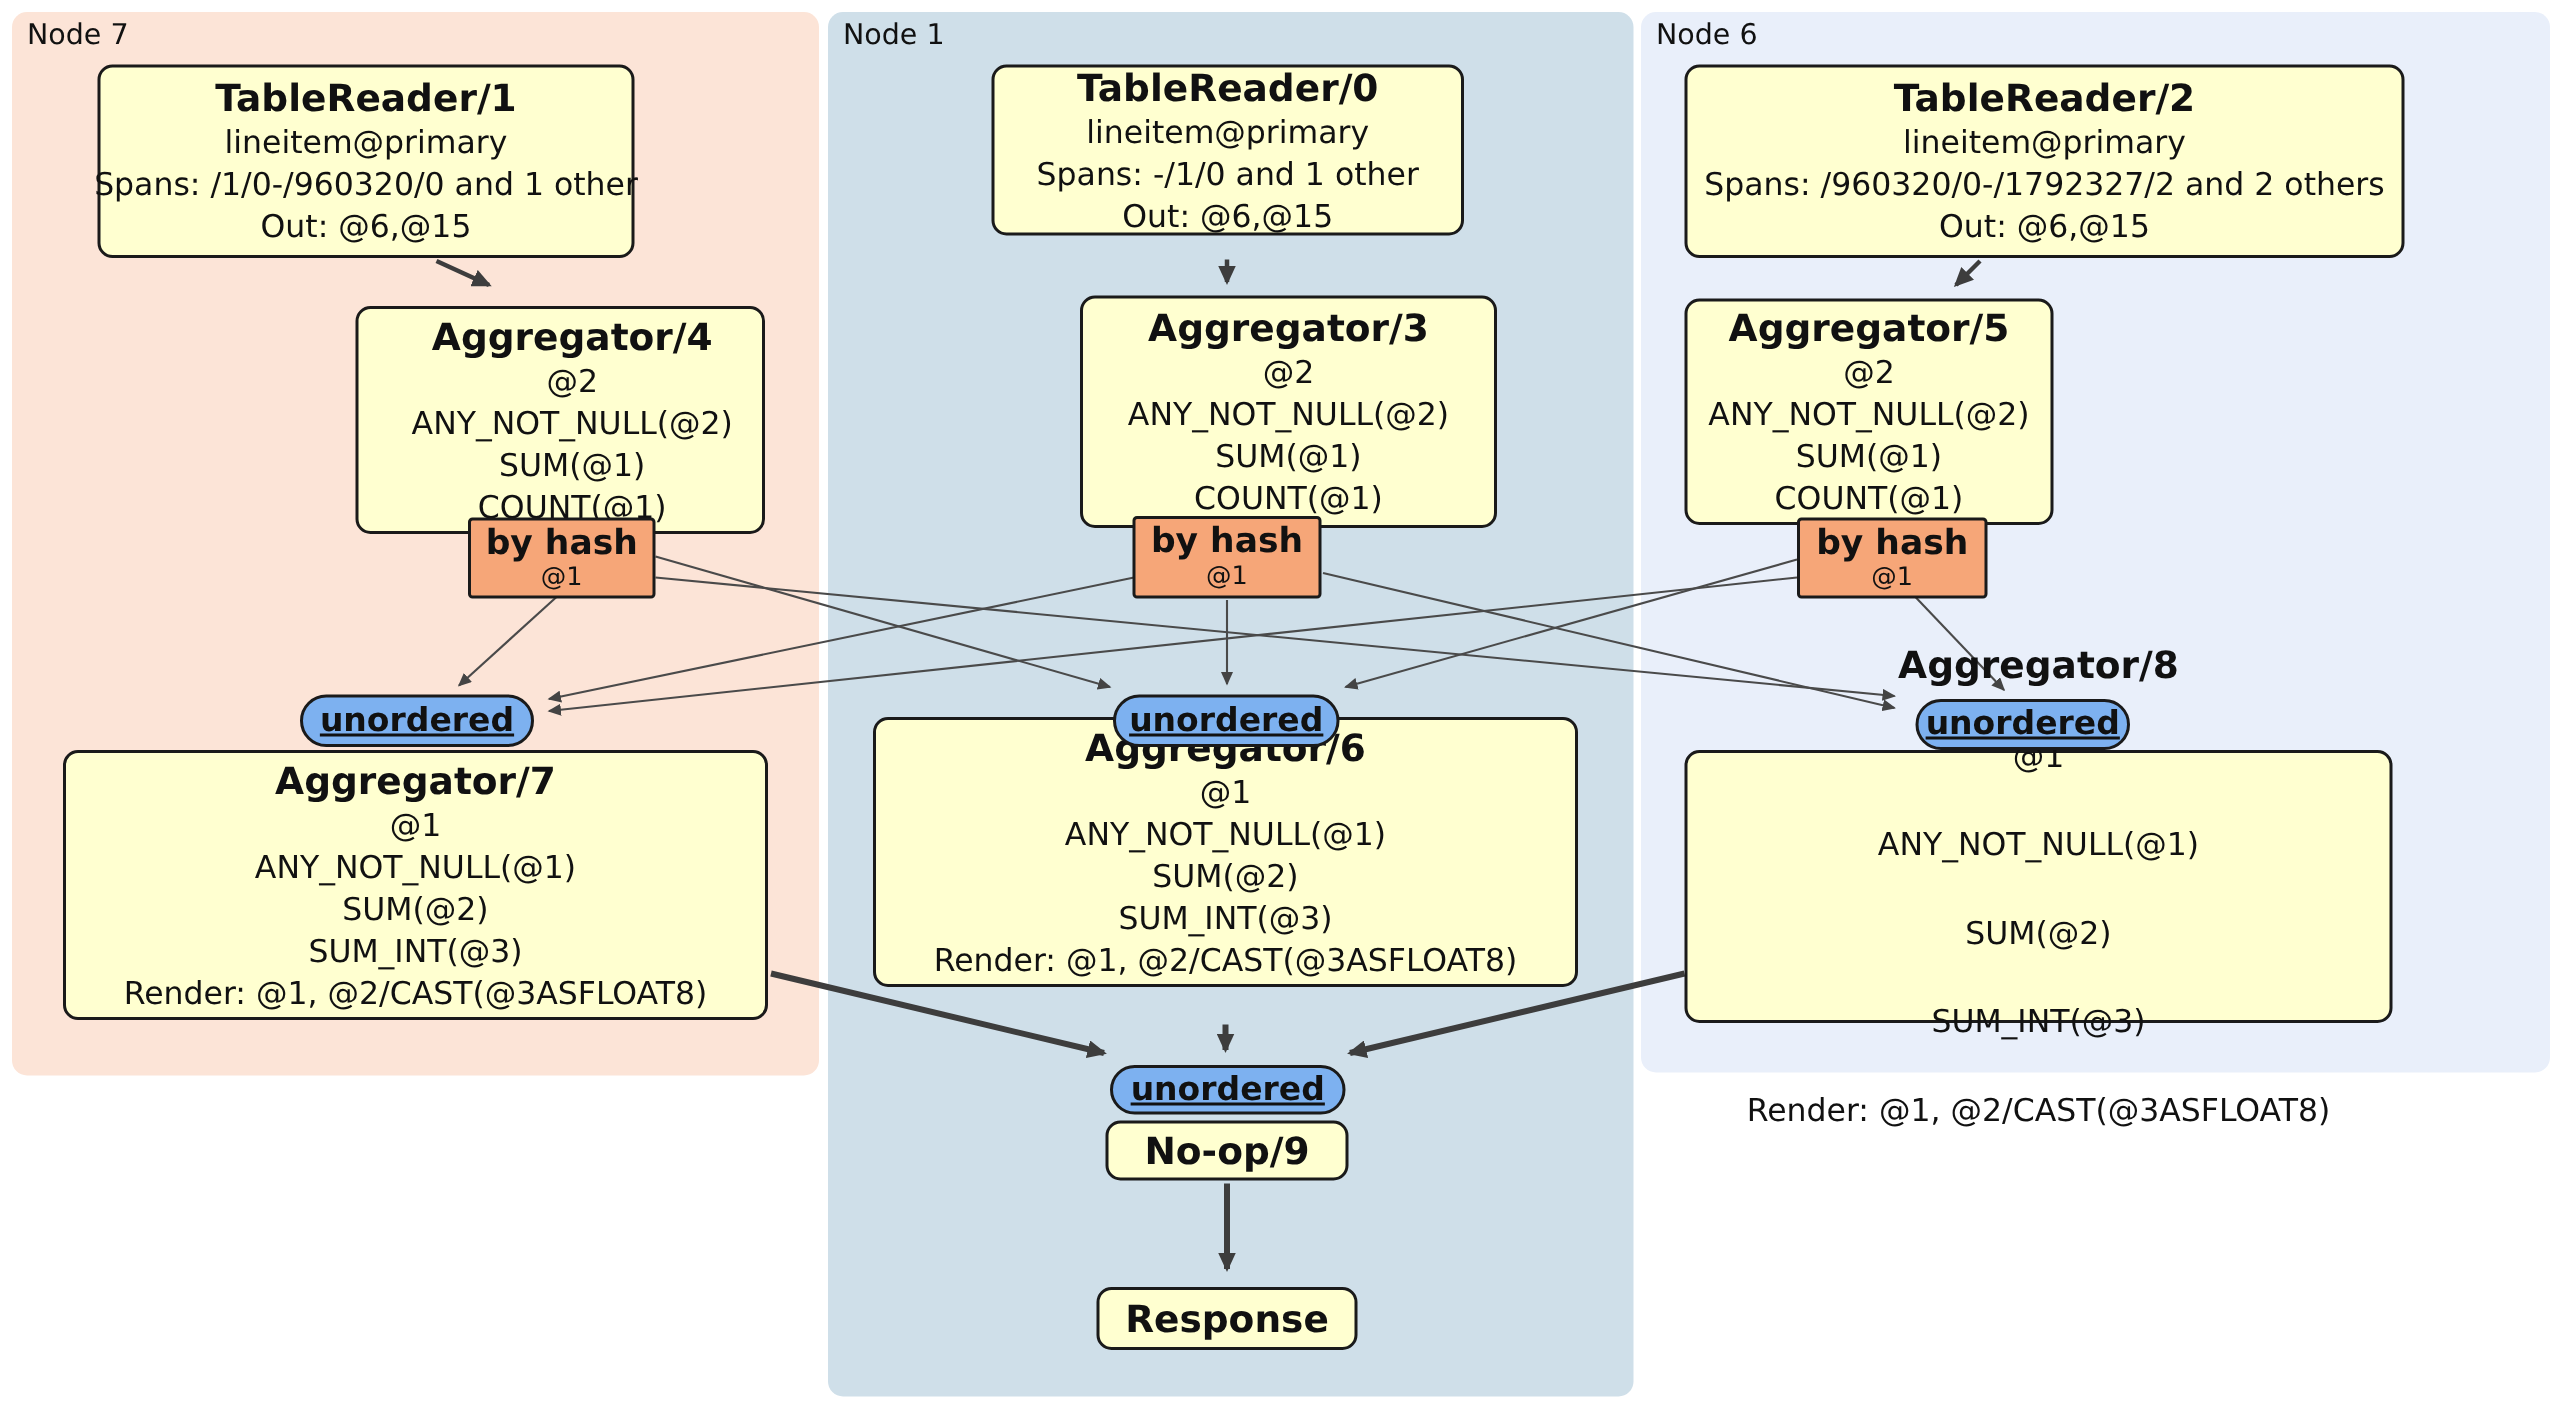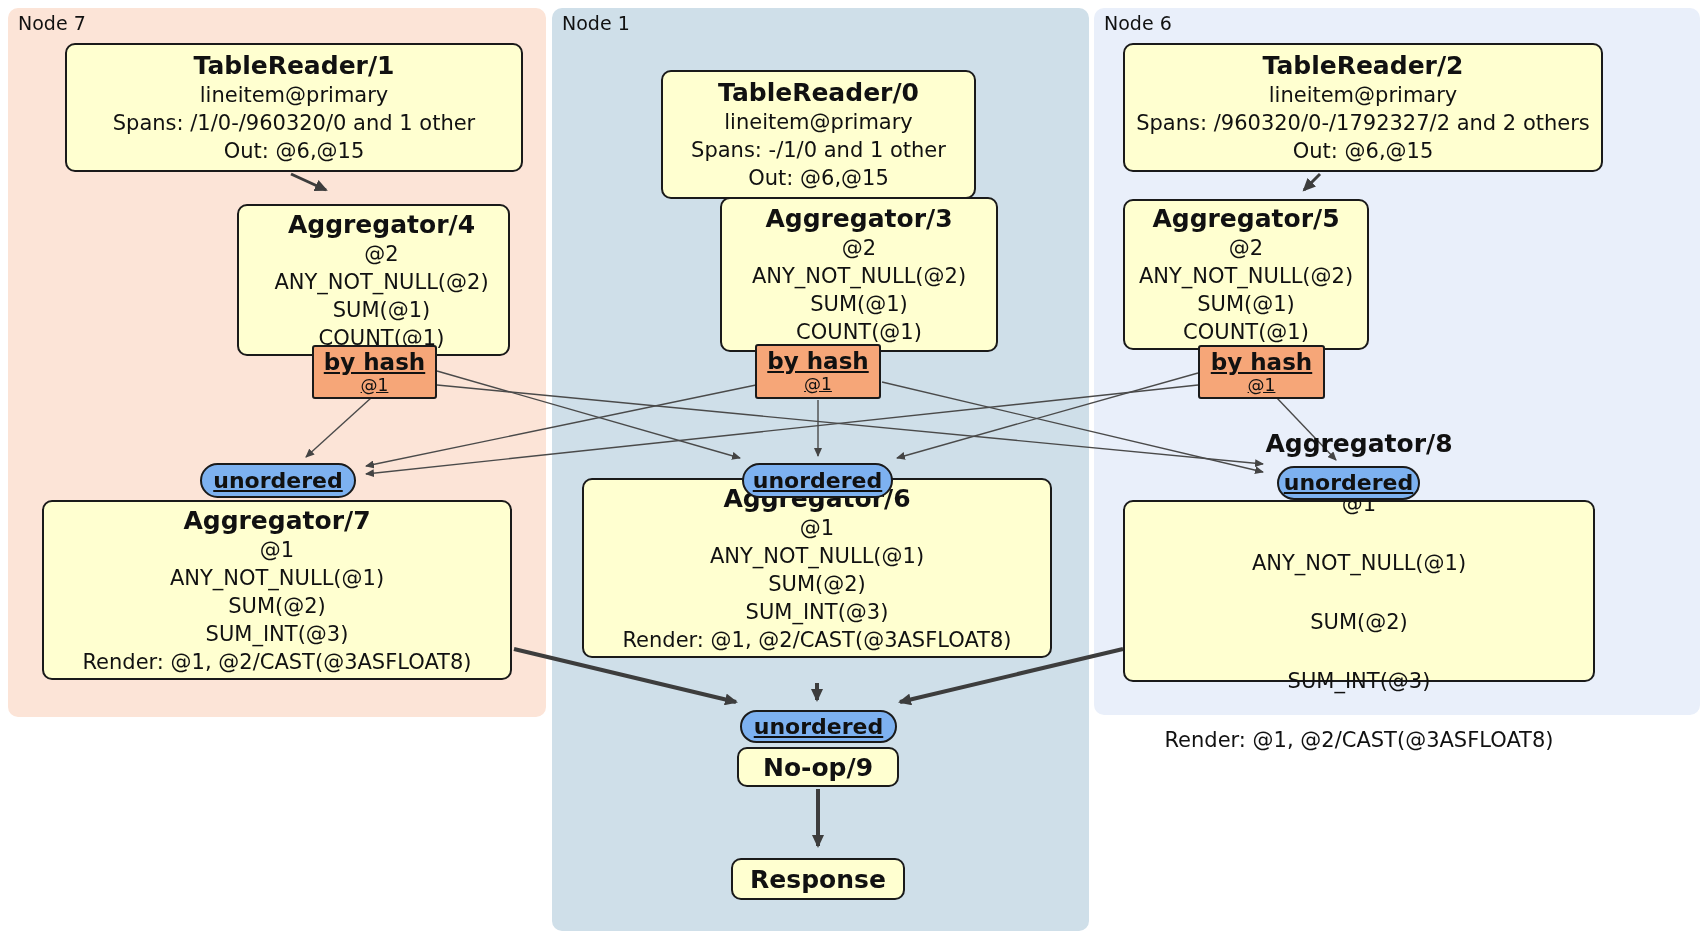--- a/index.html
+++ b/index.html
@@ -18,28 +18,28 @@
     border:2px solid #1a1a1a;border-radius:10px;
     display:flex;flex-direction:column;justify-content:center;align-items:center;
     text-align:center;font-size:21px;line-height:28px;white-space:nowrap;
   }
   .box-title{font-weight:bold;font-size:25px;line-height:31px;}
   .pill{
     position:absolute;box-sizing:border-box;border:2px solid #1a1a1a;
     display:flex;flex-direction:column;justify-content:center;align-items:center;
     text-align:center;white-space:nowrap;
   }
-  .router{background:var(--router-fill);border-radius:3px;text-decoration:underline;}
+  .router{background:var(--router-fill);border-radius:3px;}
   .router .pill-label{font-weight:bold;font-size:23px;line-height:25px;}
   .router .pill-sub{font-size:17px;line-height:20px;}
   .sync{background:var(--sync-fill);border-radius:18px;text-decoration:underline;}
   .sync .pill-label{font-weight:bold;font-size:22px;line-height:24px;}
   
-  #tr1{left:65px;top:43px;width:458px;height:129px;}
-  #tr0{left:661px;top:43px;width:315px;height:129px;margin-top:27px;}
+  #tr1{left:65px;top:43px;width:358px;height:129px;}
+  #tr0{left:661px;top:43px;width:315px;height:114px;}
   #tr2{left:1123px;top:43px;width:480px;height:129px;}
   #agg4{left:237px;top:204px;width:273px;height:152px;padding-left:16px;}
   #agg3{left:720px;top:197px;width:278px;height:155px;}
   #agg5{left:1123px;top:199px;width:246px;height:151px;}
   #agg7{left:42px;top:500px;width:470px;height:180px;}
   #agg6{left:582px;top:478px;width:470px;height:180px;}
   #agg8{left:1123px;top:500px;width:472px;height:182px;gap:31px;}
   #noop{left:737px;top:747px;width:162px;height:40px;}
   #resp{left:731px;top:858px;width:174px;height:42px;}
   

